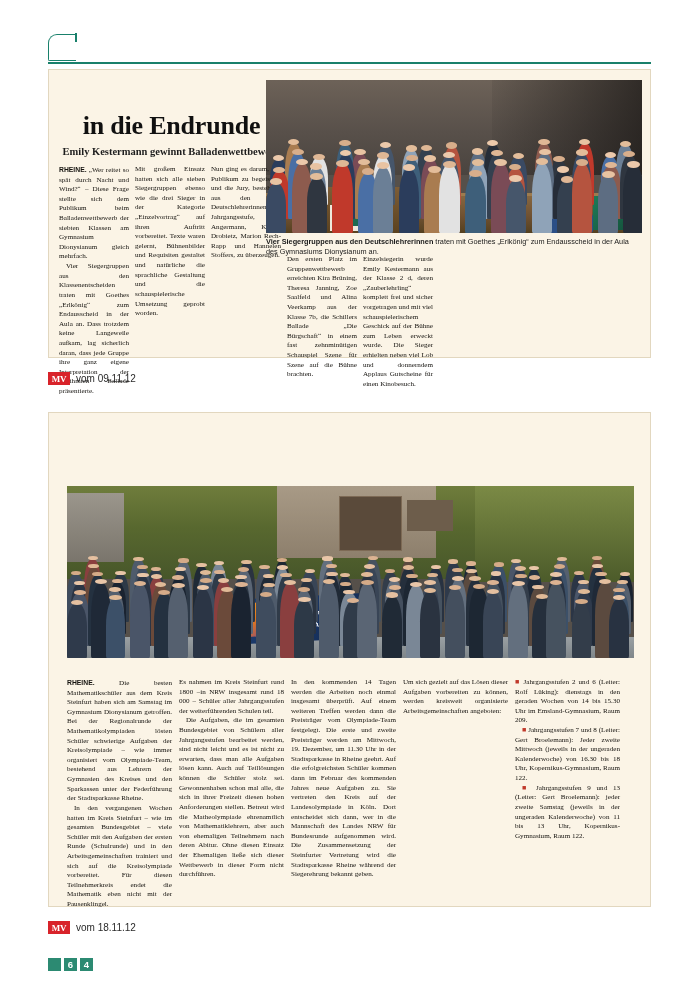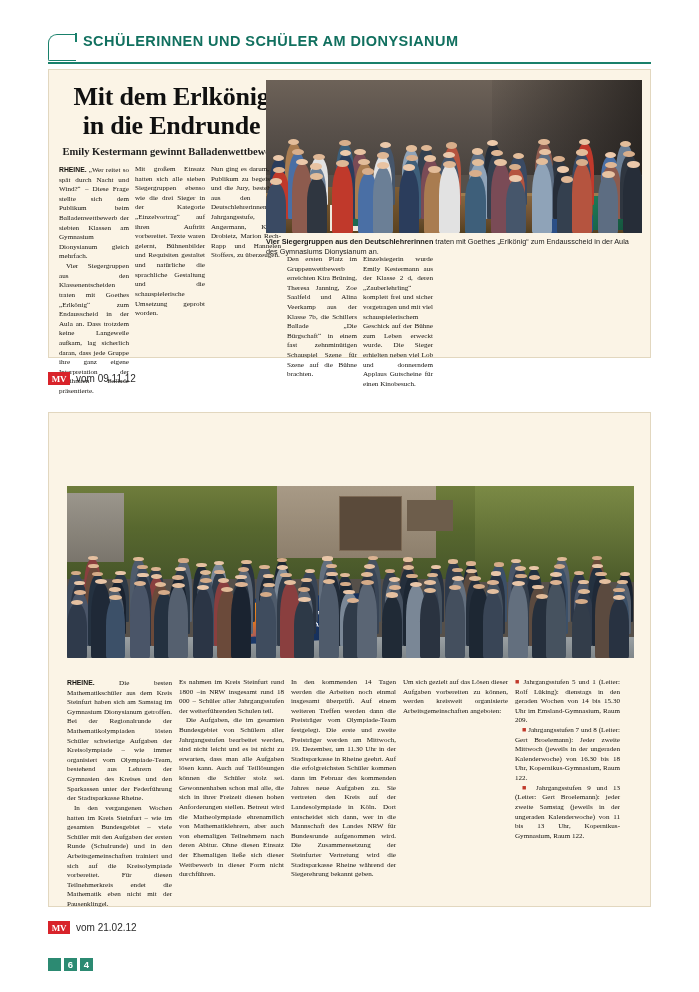--- a/index.html
+++ b/index.html
@@ -201,27 +201,26 @@
     font-family:"Liberation Sans", sans-serif;font-weight:bold;font-size:9.5px;
   }
 </style>
 </head>
 <body>
 
 <div class="page">
 
   <div class="section-head">
     <div class="sh-bracket"></div>
-    <div class="sh-title">SCHÜLERINNEN UND SCHÜLER AM DIONYSIANUM</div>
     <div class="sh-rule"></div>
   </div>
 
   <div class="article" id="article-1">
 
-    <div class="hl-1"><span>Mit dem Erlkönig</span><br><span>in die Endrunde</span></div>
+    <div class="hl-1"><br><span>in die Endrunde</span></div>
     <div class="sub-1">Emily Kestermann gewinnt Balladenwettbewerb</div>
 
     <div class="photo" id="photo-1">
       <div class="ph-layer">
         <div class="p1-wall"></div>
         <div class="p1-dark"></div>
         <div class="p1-stage"></div>
         <div class="p1-rail"></div>
         <div class="p1-podium"></div>
         <div class="p1-banner"></div>
@@ -610,29 +609,29 @@
       <p>Es nahmen im Kreis Steinfurt rund 1800 –in NRW insgesamt rund 18 000 – Schüler aller Jahrgangsstufen der weiterführenden Schulen teil.</p>
       <p>Die Aufgaben, die im gesamten Bundesgebiet von Schülern aller Jahrgangsstufen bearbeitet werden, sind nicht leicht und es ist nicht zu erwarten, dass man alle Aufgaben lösen kann. Auch auf Teillösungen können die Schüler stolz sei. Gewonnenhaben schon mal alle, die sich in ihrer Freizeit diesen hohen Anforderungen stellen. Betreut wird die Matheolympiade ehrenamtlich von Mathematiklehrern, aber auch von ehemaligen Teilnehmern nach deren Abitur. Ohne diesen Einsatz der Ehemaligen ließe sich dieser Wettbewerb in dieser Form nicht durchführen.</p>
     </div>
     <div class="col" id="a2c3">
       <p>In den kommenden 14 Tagen werden die Arbeiten noch einmal insgesamt überprüft. Auf einem weiteren Treffen werden dann die Preisträger vom Olympiade-Team festgelegt. Die erste und zweite Preisträger werden am Mittwoch, 19. Dezember, um 11.30 Uhr in der Stadtsparkasse in Rheine geehrt. Auf die erfolgreichsten Schüler kommen dann im Februar des kommenden Jahres neue Aufgaben zu. Sie vertreten den Kreis auf der Landesolympiade in Köln. Dort entscheidet sich dann, wer in die Mannschaft des Landes NRW für Bundesrunde aufgenommen wird. Die Zusammensetzung der Steinfurter Vertretung wird die Stadtsparkasse Rheine während der Siegerehrung bekannt geben.</p>
     </div>
     <div class="col" id="a2c4">
       <p>Um sich gezielt auf das Lösen dieser Aufgaben vorbereiten zu können, werden kreisweit organisierte Arbeitsgemeinschaften angeboten:</p>
     </div>
     <div class="col" id="a2c5">
-      <p><span class="bullet">■ </span><span>Jahrgangsstufen 5 und 1 (Leiter: Rolf Lüking): dienstags in den geraden Wochen von 14 bis 15.30 Uhr im Emsland-Gymnasium, Raum 209.</span></p>
+      <p><span class="bullet">■ </span><span>Jahrgangsstufen 2 und 6 (Leiter: Rolf Lüking): dienstags in den geraden Wochen von 14 bis 15.30 Uhr im Emsland-Gymnasium, Raum 209.</span></p>
       <p><span class="bullet">■ </span><span>Jahrgangsstufen 7 und 8 (Leiter: Gert Broelemann): Jeder zweite Mittwoch (jeweils in der ungeraden Kalenderwoche) von 16.30 bis 18 Uhr, Kopernikus-Gymnasium, Raum 122.</span></p>
       <p><span class="bullet">■ </span><span>Jahrgangsstufen 9 und 13 (Leiter: Gert Broelemann): jeder zweite Samstag (jeweils in der ungeraden Kalenderwoche) von 11 bis 13 Uhr, Kopernikus-Gymnasium, Raum 122.</span></p>
     </div>
   </div>
 
   <div class="source" id="src-2">
     <div class="mv-logo">MV</div>
-    <div class="src-text">vom 21.02.12</div>
+    <div class="src-text">vom 18.11.12</div>
   </div>
 
   <div class="pagefoot">
     <div class="pf-block"></div>
     <div class="pf-num">6</div>
     <div class="pf-num">4</div>
   </div>
 
 </div>
 

